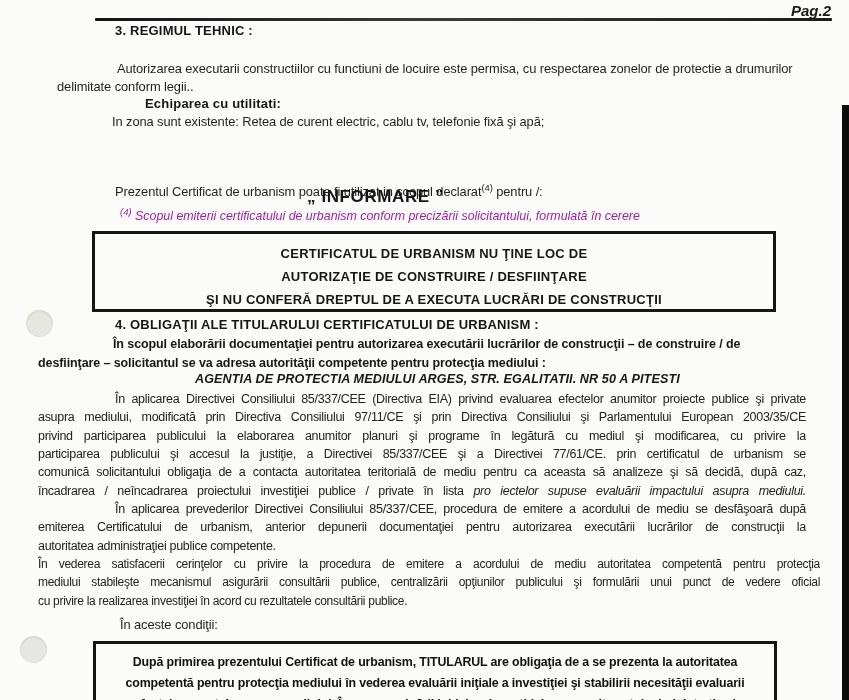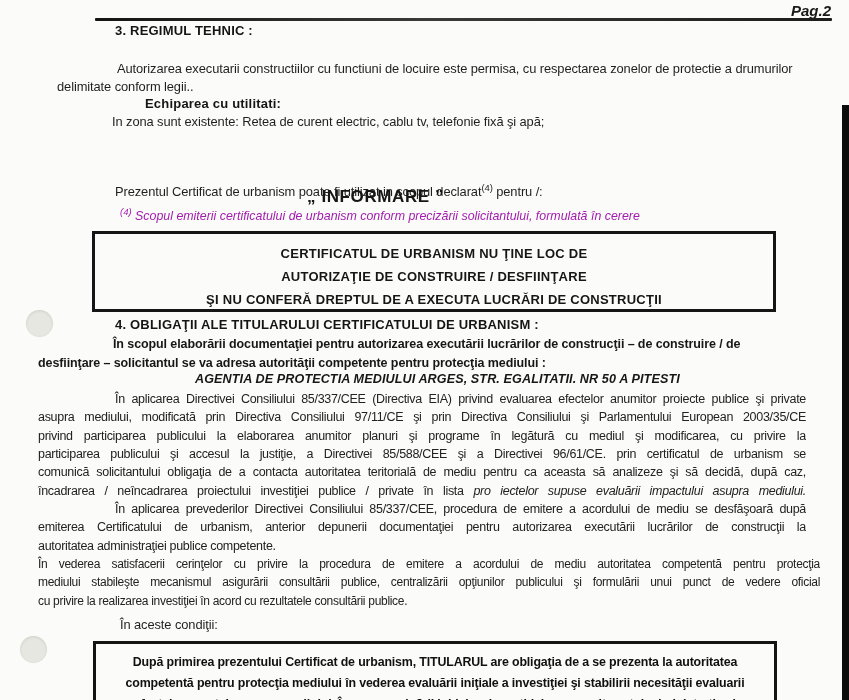--- a/index.html
+++ b/index.html
@@ -134,21 +134,21 @@
   <div class="abs sec4-intro">
     <div class="nw l1">În scopul elaborării documentaţiei pentru autorizarea executării lucrărilor de construcţii – de construire / de</div>
     <div class="nw">desfiinţare – solicitantul se va adresa autorităţii competente pentru protecţia mediului :</div>
   </div>
   <div class="abs nw agency">AGENTIA DE PROTECTIA MEDIULUI ARGES, STR. EGALITATII. NR 50 A PITESTI</div>
 
   <div class="abs para para-eia">
     <div class="jl l1">În aplicarea Directivei Consiliului 85/337/CEE (Directiva EIA) privind evaluarea efectelor anumitor proiecte publice şi private</div>
     <div class="jl">asupra mediului, modificată prin Directiva Consiliului 97/11/CE şi prin Directiva Consiliului şi Parlamentului European 2003/35/CE</div>
     <div class="jl">privind participarea publicului la elaborarea anumitor planuri şi programe în legătură cu mediul şi modificarea, cu privire la</div>
-    <div class="jl">participarea publicului şi accesul la justiţie, a Directivei 85/588/CEE şi a Directivei 96/61/CE. prin certificatul de urbanism se</div>
+    <div class="jl">participarea publicului şi accesul la justiţie, a Directivei 85/337/CEE şi a Directivei 77/61/CE. prin certificatul de urbanism se</div>
     <div class="jl">comunică solicitantului obligaţia de a contacta autoritatea teritorială de mediu pentru ca aceasta să analizeze şi să decidă, după caz,</div>
     <div class="jl"><span>încadrarea / neîncadrarea proiectului investiţiei publice / private în lista </span><span class="italic-part">pro iectelor supuse evaluării impactului asupra mediului.</span></div>
   </div>
 
   <div class="abs para para-acord">
     <div class="jl l1">În aplicarea prevederilor Directivei Consiliului 85/337/CEE, procedura de emitere a acordului de mediu se desfăşoară după</div>
     <div class="jl">emiterea Certificatului de urbanism, anterior depunerii documentaţiei pentru autorizarea executării lucrărilor de construcţii la</div>
     <div class="jl last">autoritatea administraţiei publice competente.</div>
   </div>
 

